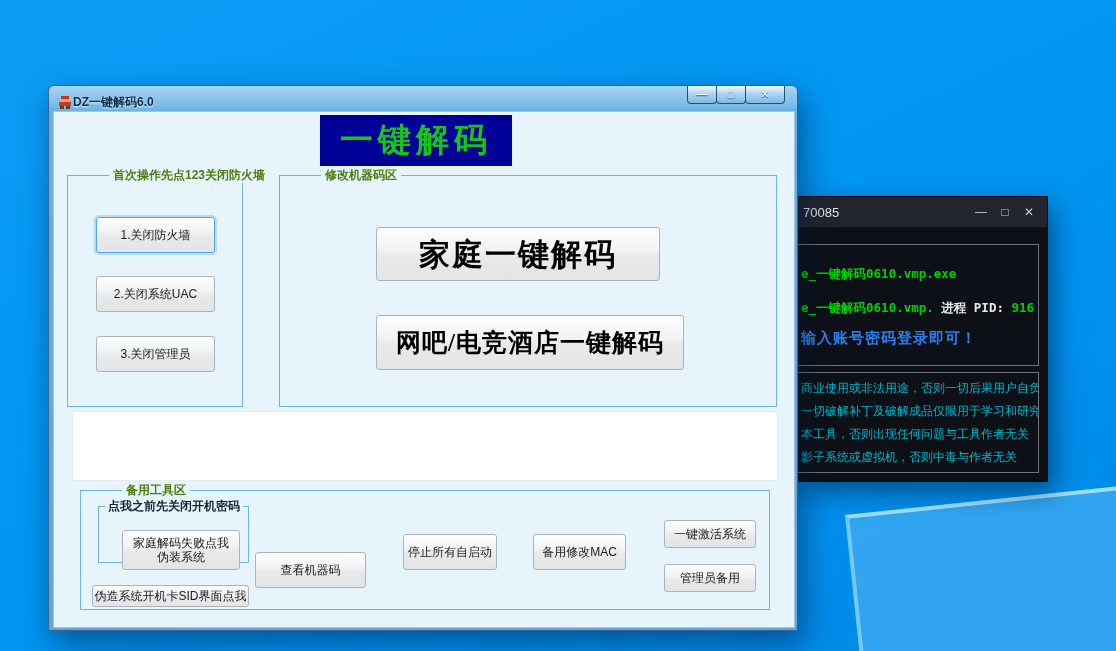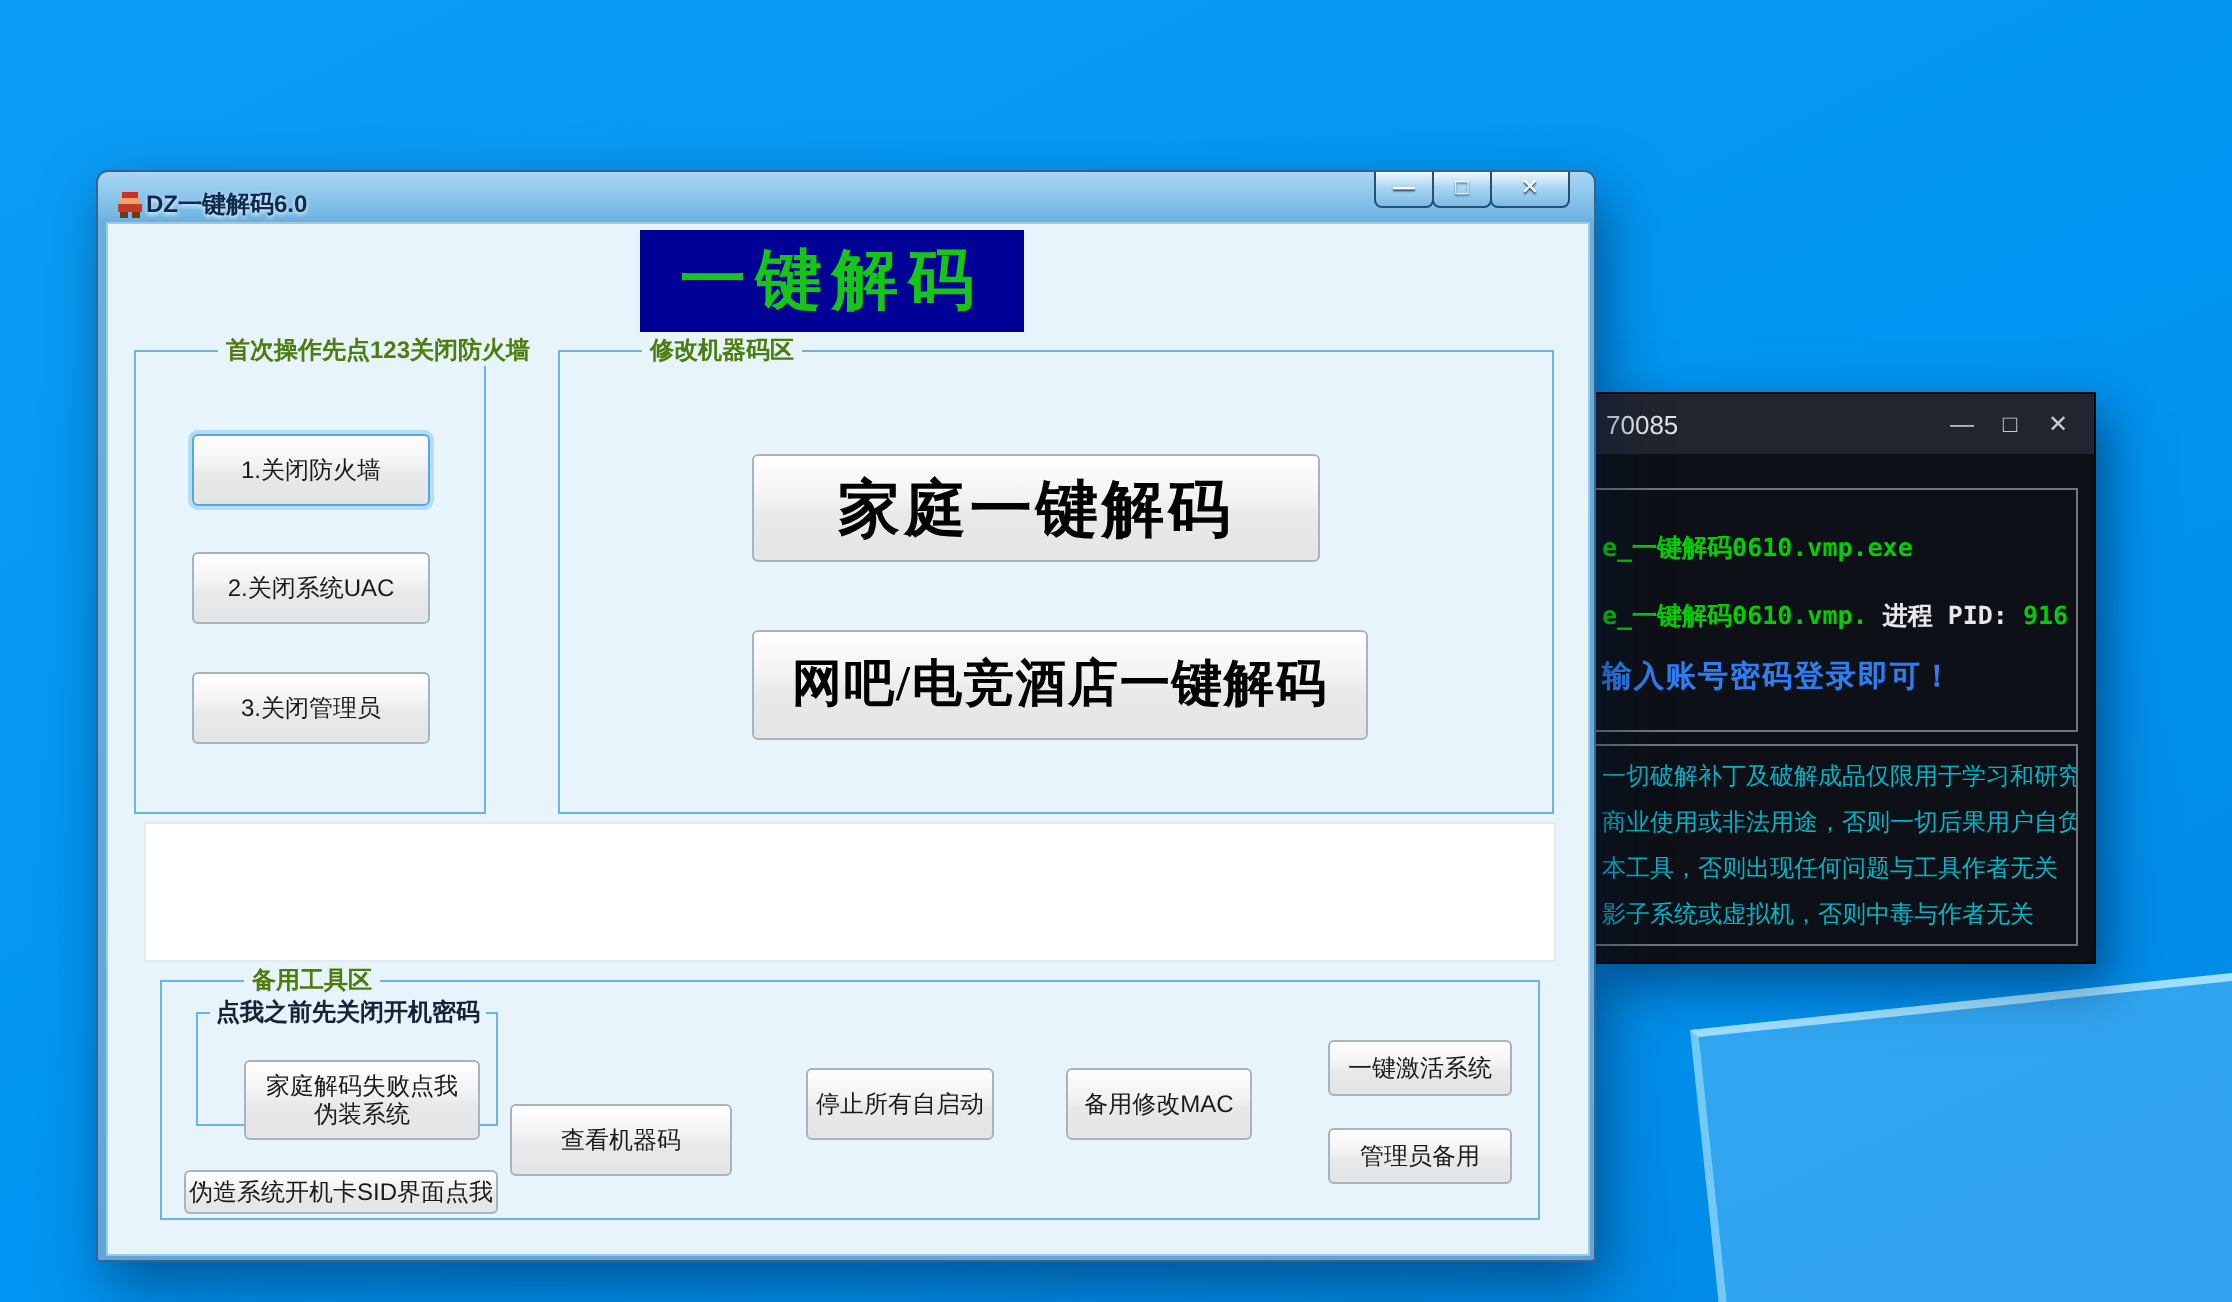--- a/index.html
+++ b/index.html
@@ -109,22 +109,22 @@
         <span class="cw-cap">✕</span>
       </span>
     </div>
     <div class="cw-body">
       <div class="cbox cbox-a">
         <div class="cline t-green" style="top:21px;">e_一键解码0610.vmp.exe</div>
         <div class="cline" style="top:52px;"><span class="t-green">e_一键解码0610.vmp. </span><span class="t-white">进程 PID: </span><span class="t-green">916</span></div>
         <div class="cline t-login" style="top:84px;">输入账号密码登录即可！</div>
       </div>
       <div class="cbox cbox-b">
+        <span class="t-cyan">商业使用或非法用途，否则一切后果用户自负</span>
         <span class="t-cyan">一切破解补丁及破解成品仅限用于学习和研究</span>
-        <span class="t-cyan">商业使用或非法用途，否则一切后果用户自负</span>
         <span class="t-cyan">本工具，否则出现任何问题与工具作者无关</span>
         <span class="t-cyan">影子系统或虚拟机，否则中毒与作者无关</span>
       </div>
     </div>
   </div>
 
   <div class="main-window">
     <div class="mw-titlebar">
       <svg width="16" height="16" viewBox="0 0 16 16">
         <rect x="4" y="1" width="8" height="3" fill="#d22b1f"></rect>

